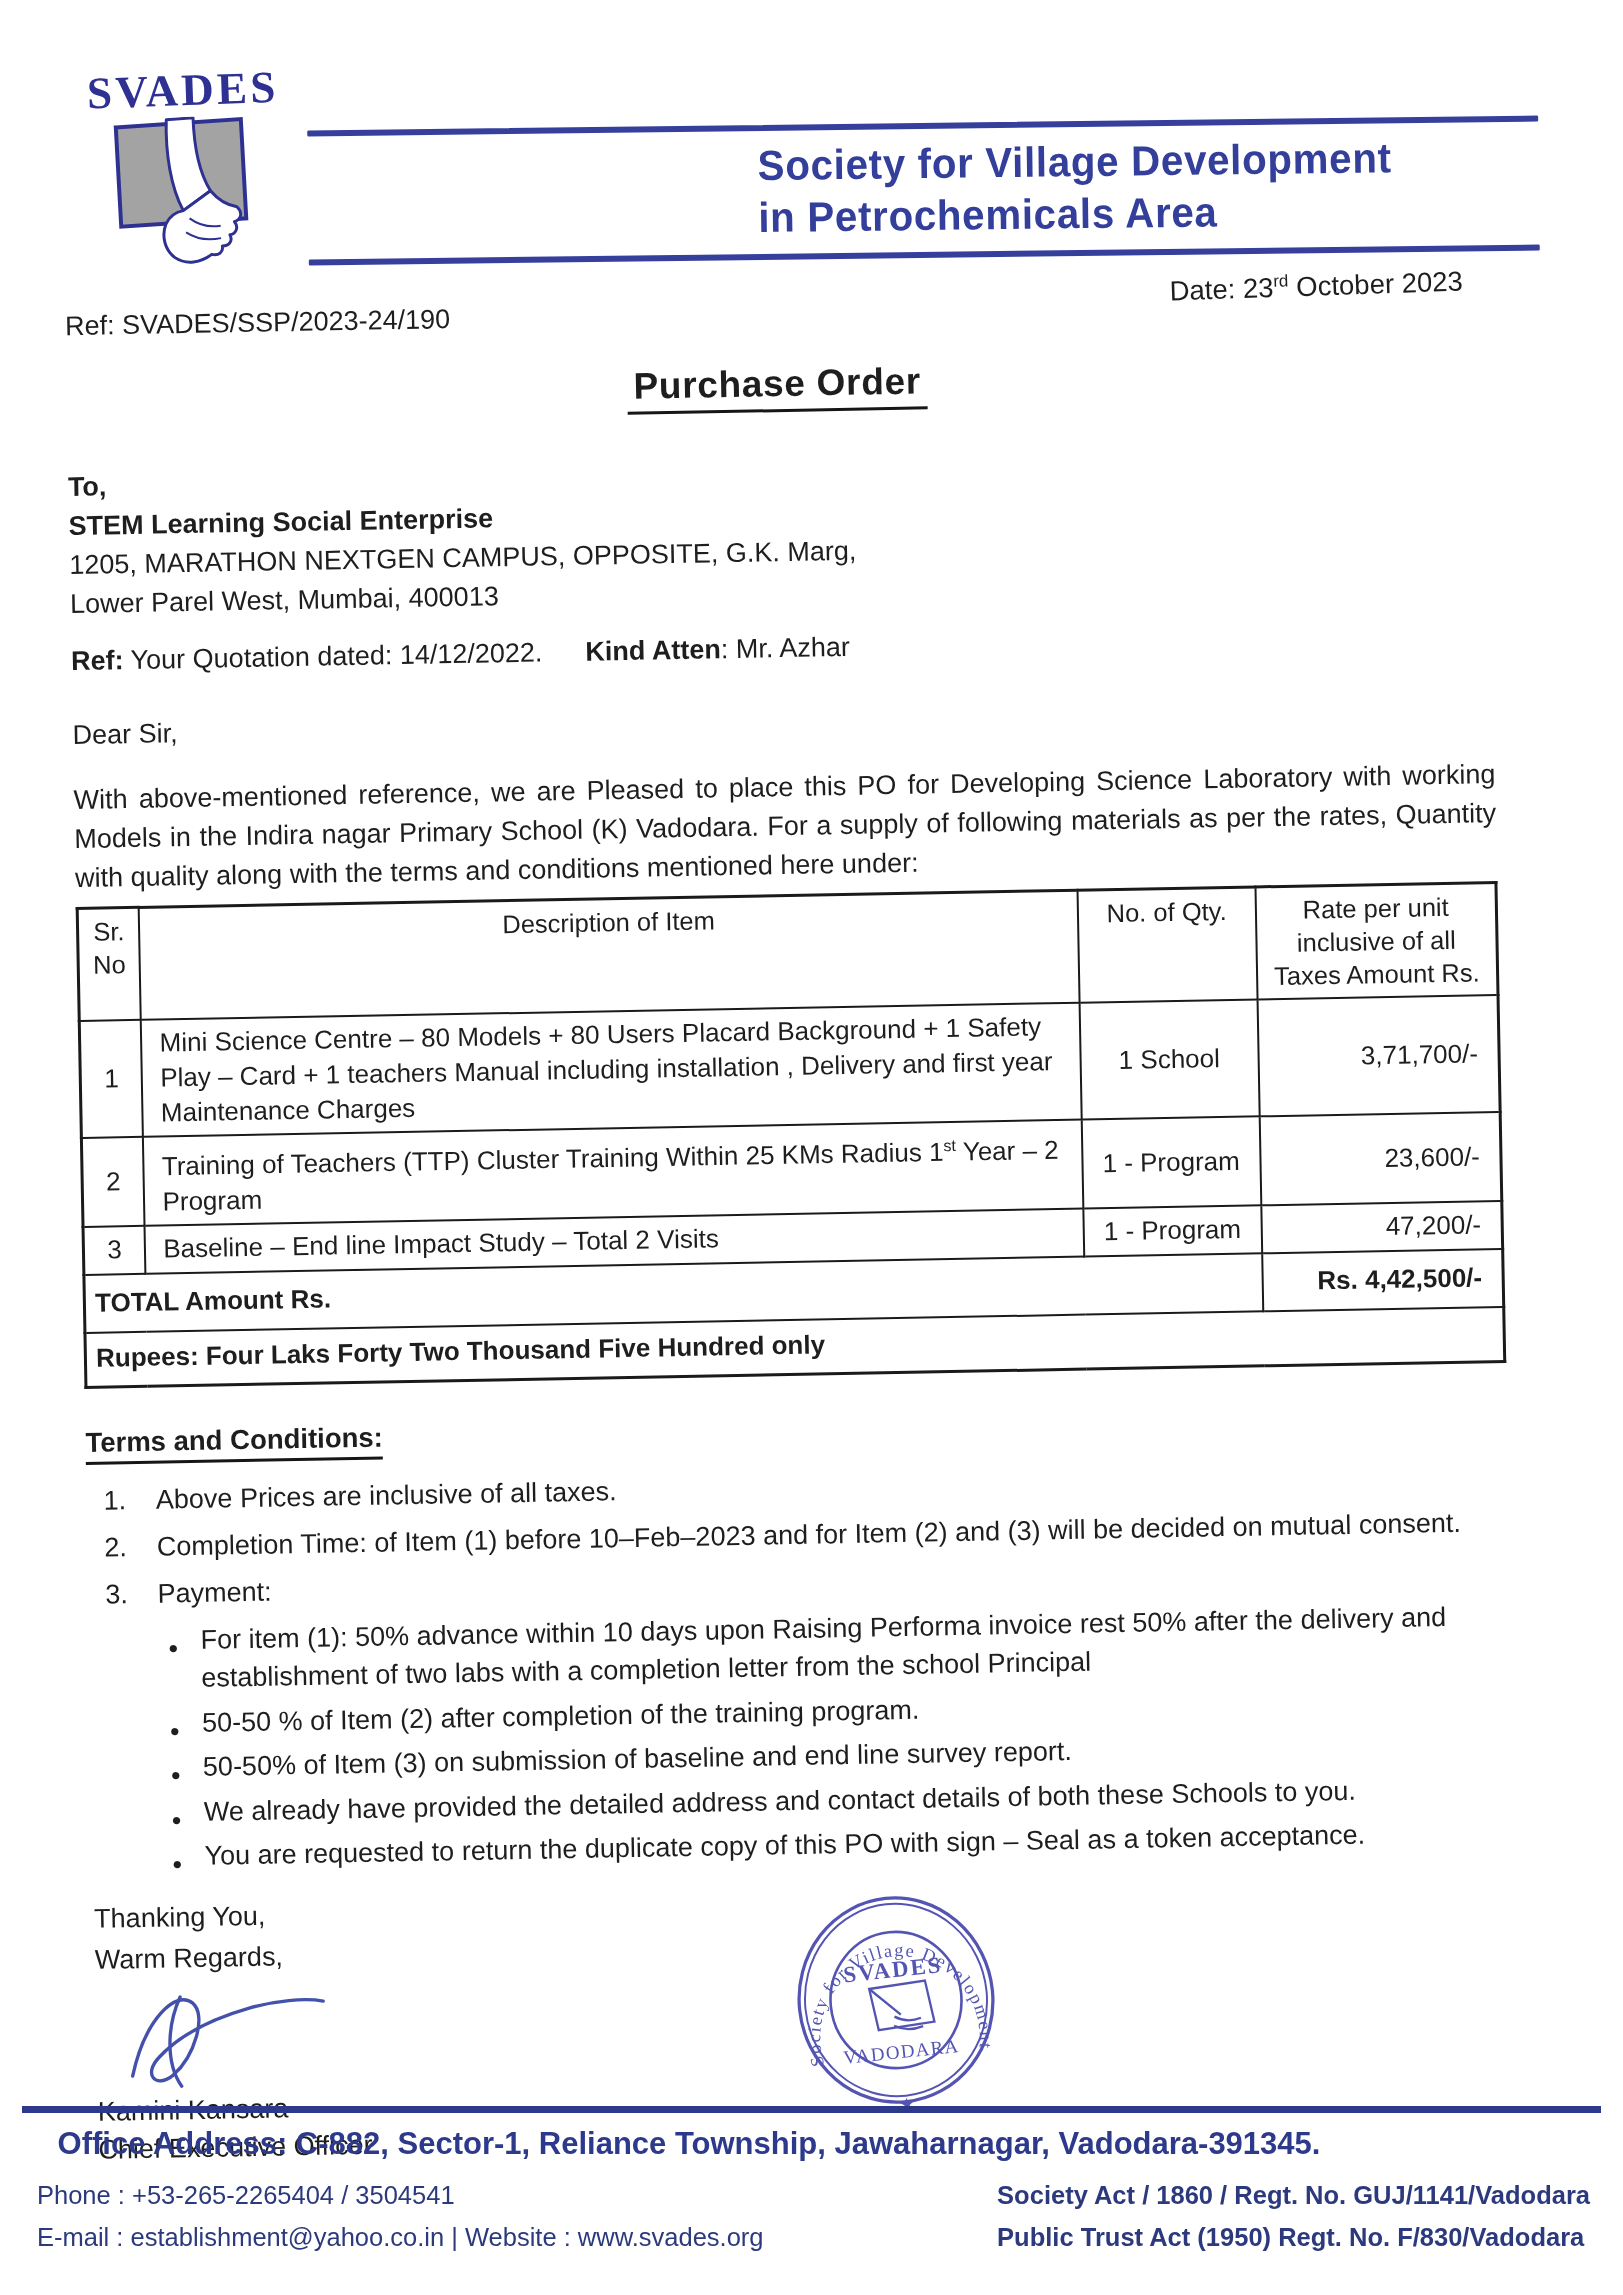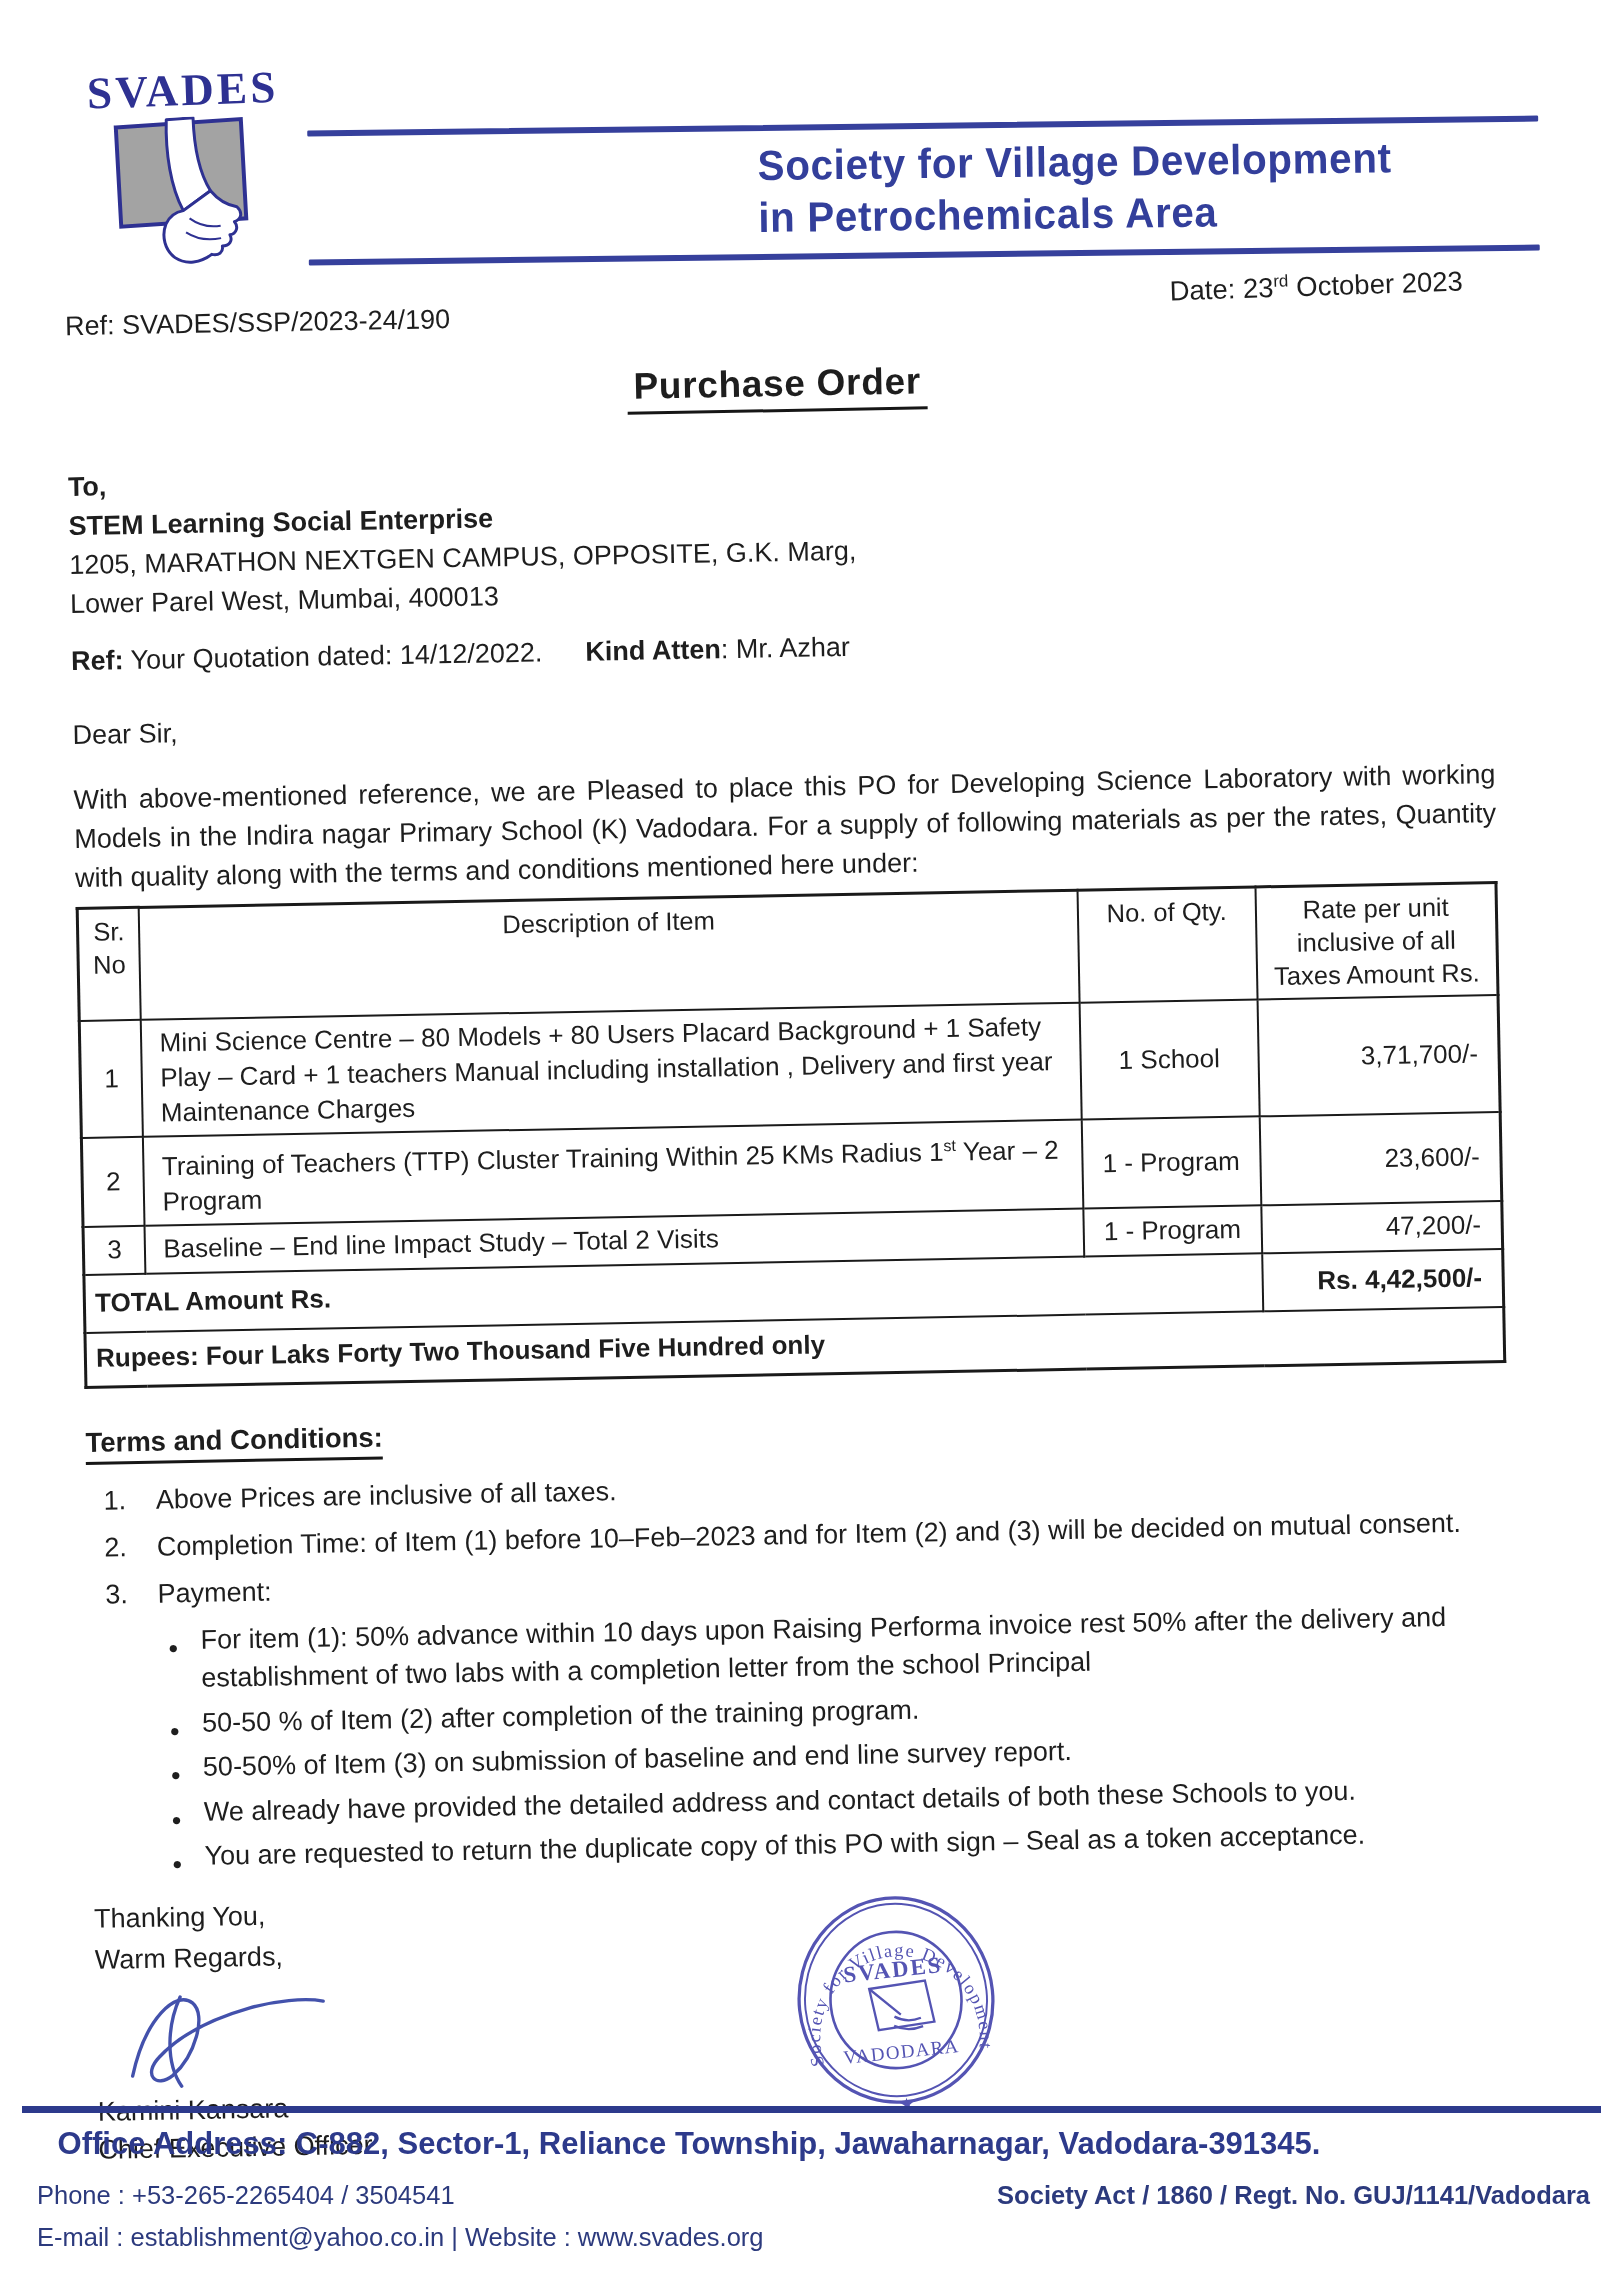--- a/index.html
+++ b/index.html
@@ -278,16 +278,17 @@
   </svg>
 
   <div class="footer-rule"></div>
   <div class="office-line">Office Address: C-882, Sector-1, Reliance Township, Jawaharnagar, Vadodara-391345.</div>
   <div class="contact-left">
     <div>Phone : +53-265-2265404 / 3504541</div>
     <div>E-mail : establishment@yahoo.co.in  |  Website : www.svades.org</div>
   </div>
   <div class="contact-right">
     <div>Society Act / 1860 / Regt. No. GUJ/1141/Vadodara</div>
+    <div>Public Trust Act (1950) Regt. No. F/830/Vadodara</div>
   </div>
 
 </div>
 
 
 </body></html>

